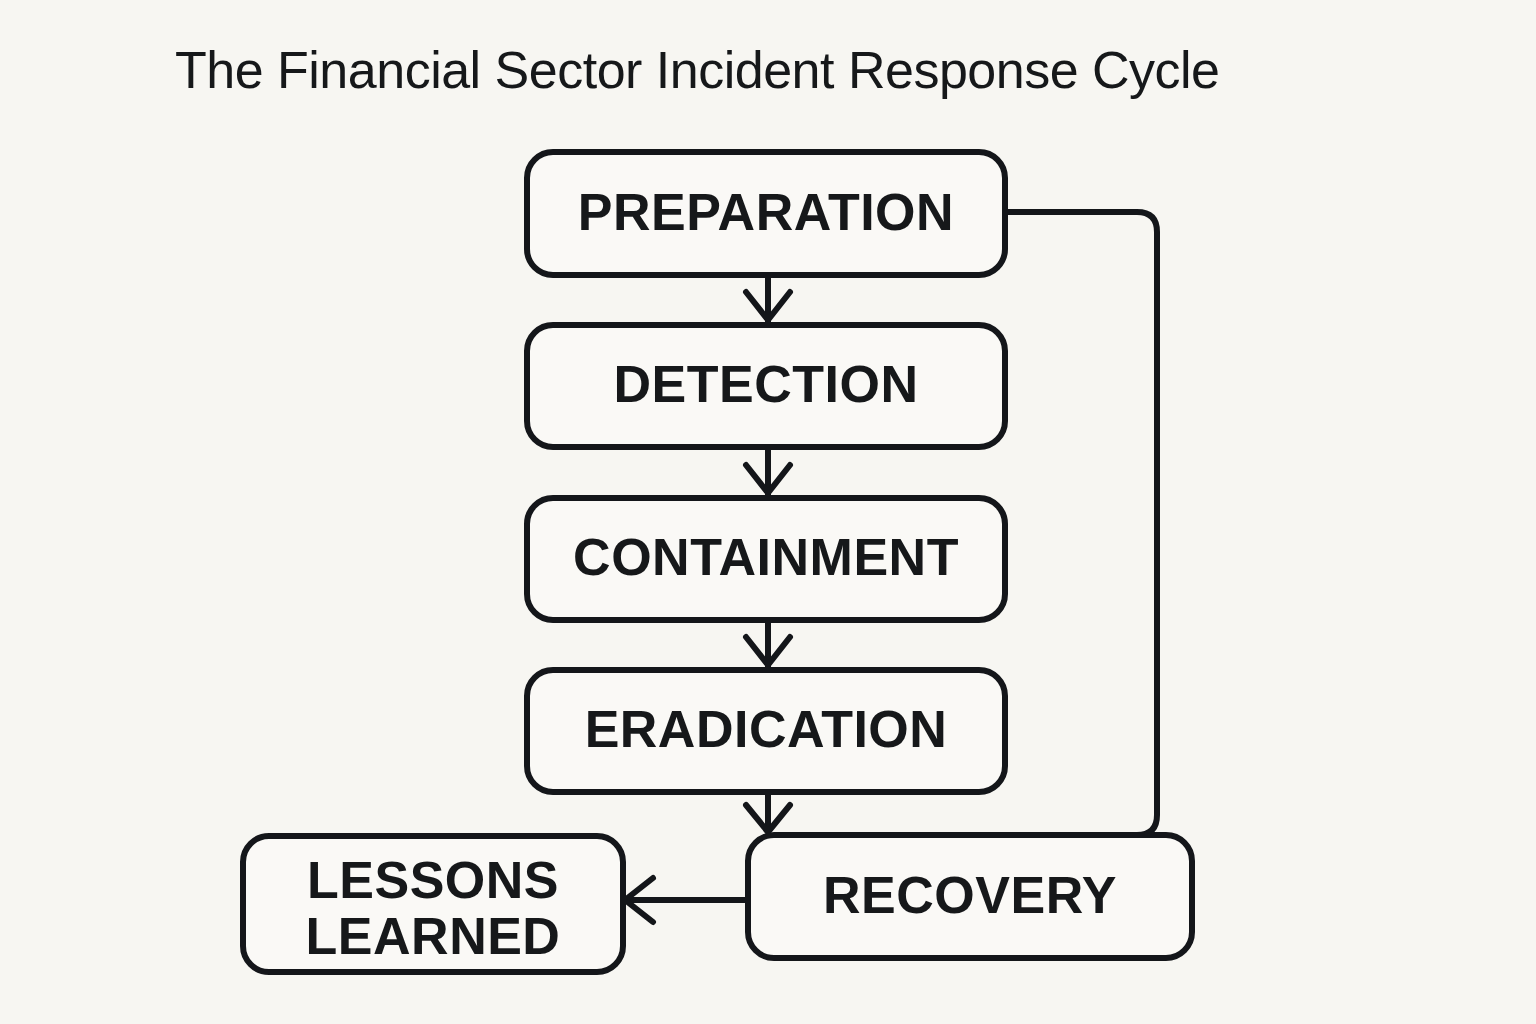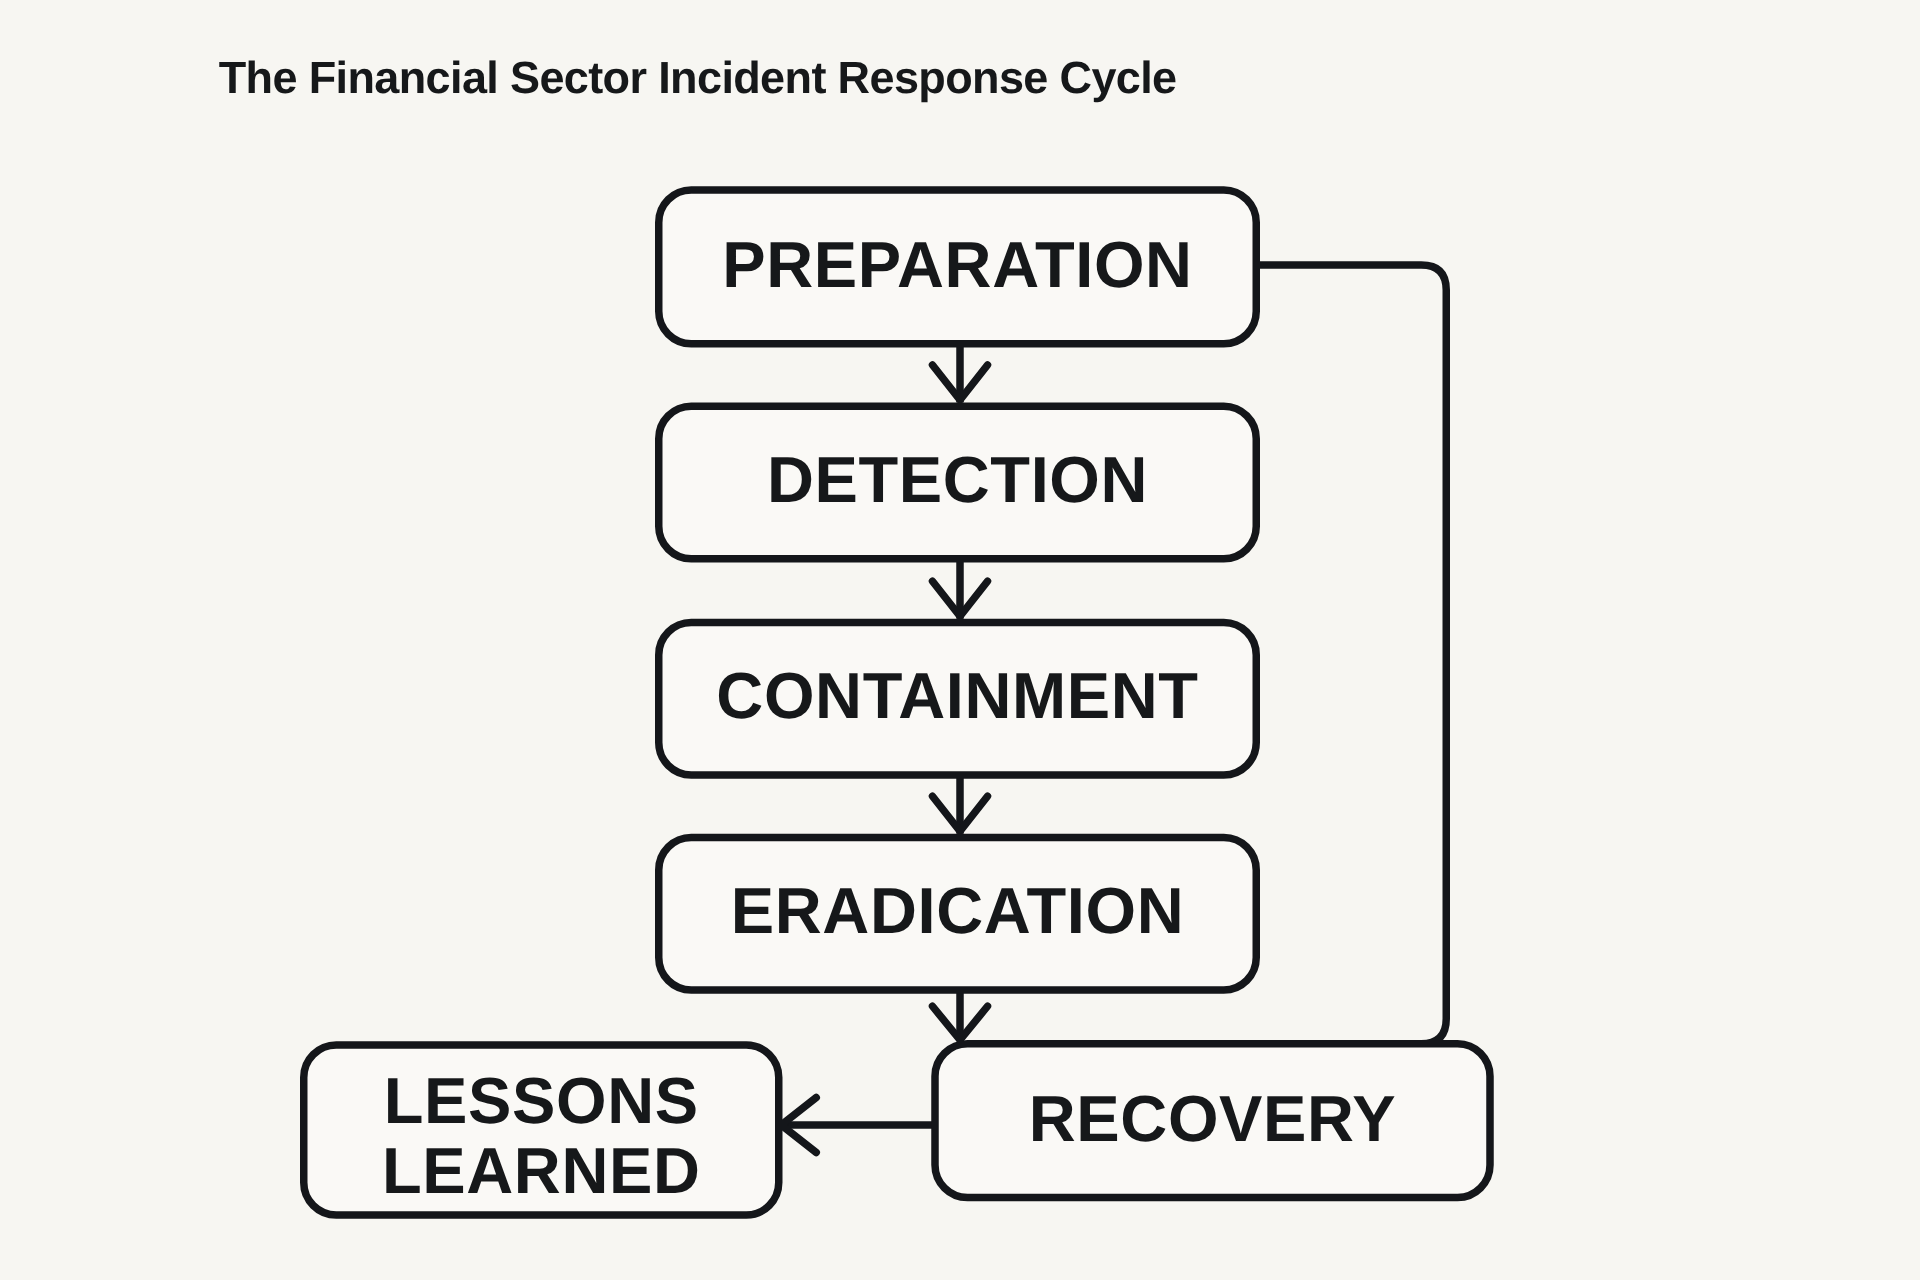--- a/index.html
+++ b/index.html
@@ -17,22 +17,22 @@
   #canvas {
     position: relative;
     width: 1536px;
     height: 1024px;
     background: #f7f6f2;
   }
   #diagram-title {
     position: absolute;
     left: 175px;
     top: 42px;
-    font-size: 36px;
-    font-weight: bold;
+    font-size: 52px;
+    font-weight: normal;
     color: #16181a;
     letter-spacing: -0.5px;
     white-space: nowrap;
     line-height: 1.1;
   }
   #flow-svg {
     position: absolute;
     left: 0;
     top: 0;
     width: 1536px;

